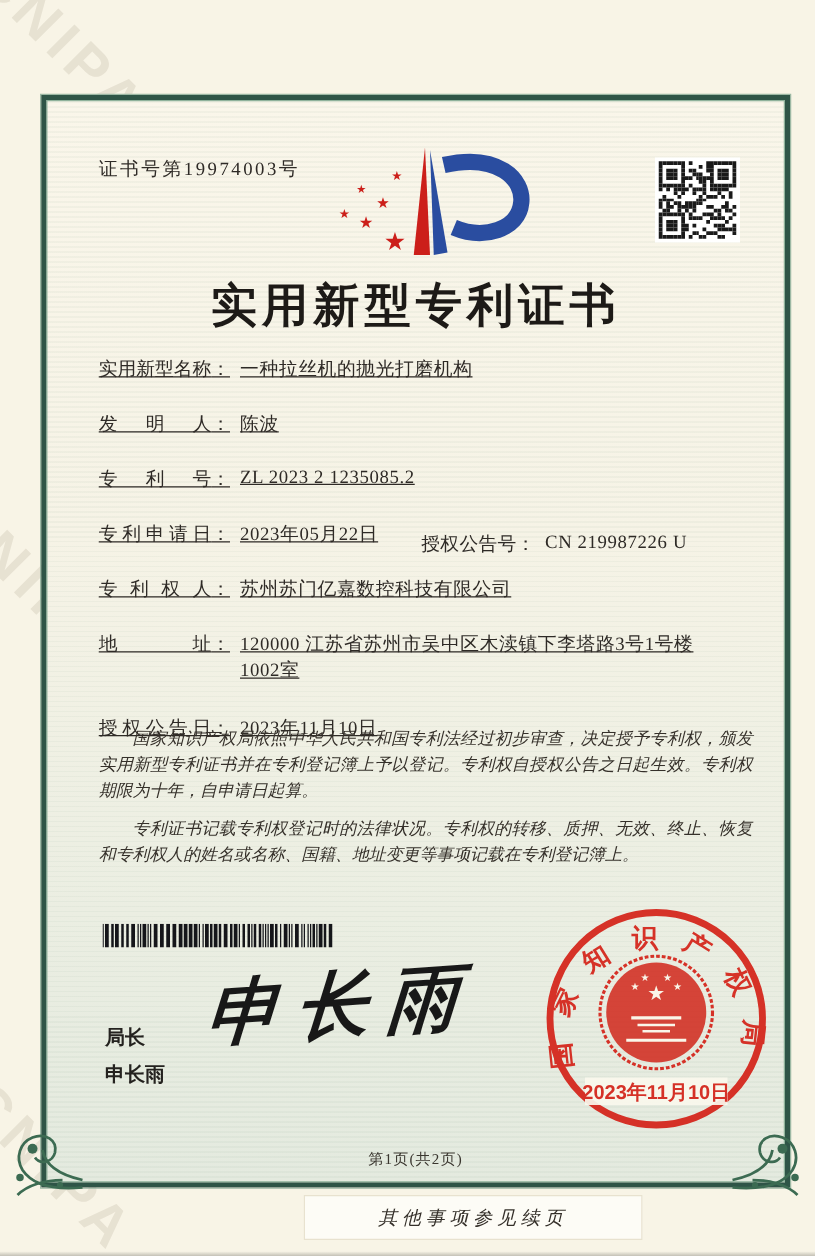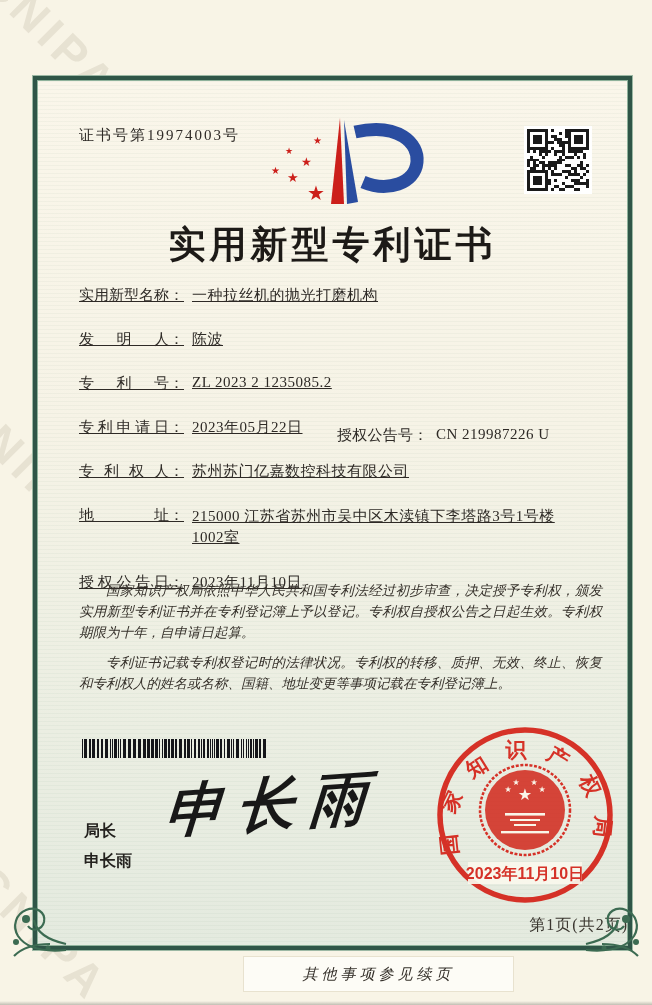--- a/index.html
+++ b/index.html
@@ -63,22 +63,22 @@
 
   .sig-labels { position:absolute; left:47px; top:736px;
     font-family:"Liberation Sans","DejaVu Sans",sans-serif;
     font-weight:bold; font-size:16px; color:#24221f; line-height:30px; }
   .autograph { position:absolute; left:128px; top:686px; font-size:58px; font-weight:bold;
     letter-spacing:14px; color:#181818; transform:rotate(-4deg) skewX(-8deg);
     font-style:italic; white-space:nowrap; }
 
   .seal { position:absolute; left:397px; top:644px; width:182px; height:182px; opacity:.95; }
 
-  .page-num { position:absolute; left:0; right:0; bottom:10px; text-align:right;
-    font-size:16px; letter-spacing:1px; color:#3a362f; }
+  .page-num { position:absolute; left:0; right:0; bottom:10px; text-align:center;
+    font-size:12px; letter-spacing:1px; color:#3a362f; }
 
   .flourish { position:absolute; width:66px; height:66px; }
   .flourish.left { left:6px; top:898px; }
   .flourish.right { left:580px; top:898px; transform:scaleX(-1); }
 
   .note-box { position:absolute; left:243px; top:956px; width:271px; height:36px;
     background:#fdfcf6; border:1px solid #e8e2cf; display:flex;
     align-items:center; justify-content:center; }
   .note-box span { font-size:15px; font-style:italic; letter-spacing:4px; color:#35302a; }
 </style>
@@ -581,21 +581,21 @@
           <span class="fvalue">2023年05月22日</span>
         </div>
         <div class="frow">
           <span class="flabel">专利权人</span>
             <span class="fcolon">：</span>
           <span class="fvalue">苏州苏门亿嘉数控科技有限公司</span>
         </div>
         <div class="frow">
           <span class="flabel">地址</span>
             <span class="fcolon">：</span>
-          <span class="fvalue addr-value">215000 江苏省苏州市吴中区木渎镇下李塔路3号1号楼1002室</span>
+          <span class="fvalue addr-value">120000 江苏省苏州市吴中区木渎镇下李塔路3号1号楼1002室</span>
         </div>
         <div class="frow grant-row">
           <span class="flabel">授权公告日</span>
             <span class="fcolon">：</span>
           <span class="fvalue">2023年11月10日</span>
         </div>
       </div>
       <div class="grant-right">
         <span class="glabel">授权公告号</span>
           <span class="fcolon">：</span>

